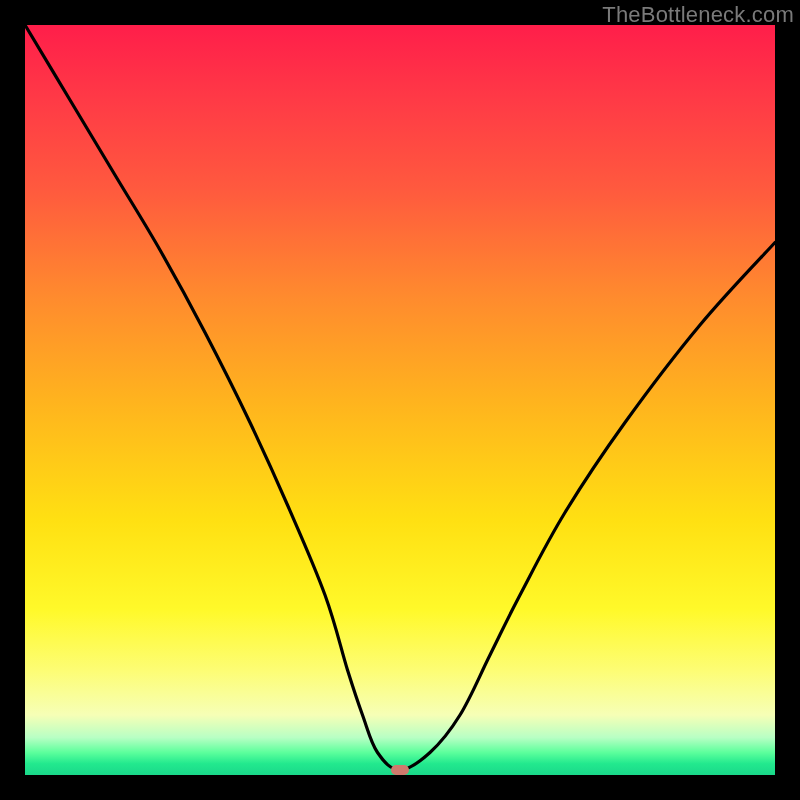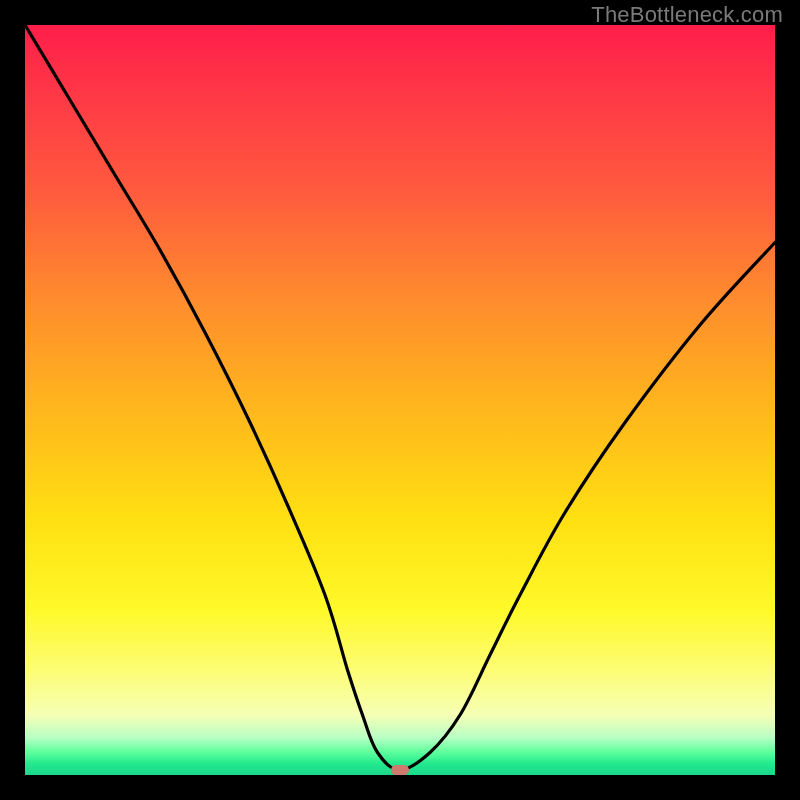--- a/index.html
+++ b/index.html
@@ -56,21 +56,21 @@
     position: absolute;
     width: 18px;
     height: 10px;
     border-radius: 5px;
     background: #cf7a6d;
     transform: translate(-50%, -50%);
   }
   .watermark {
     position: absolute;
     top: 2px;
-    right: 17px;
+    right: 6px;
     color: #7a7a7a;
     font-size: 22px;
     letter-spacing: 0.2px;
     text-align: right;
     user-select: none;
   }
 </style>
 </head>
 <body>
 

